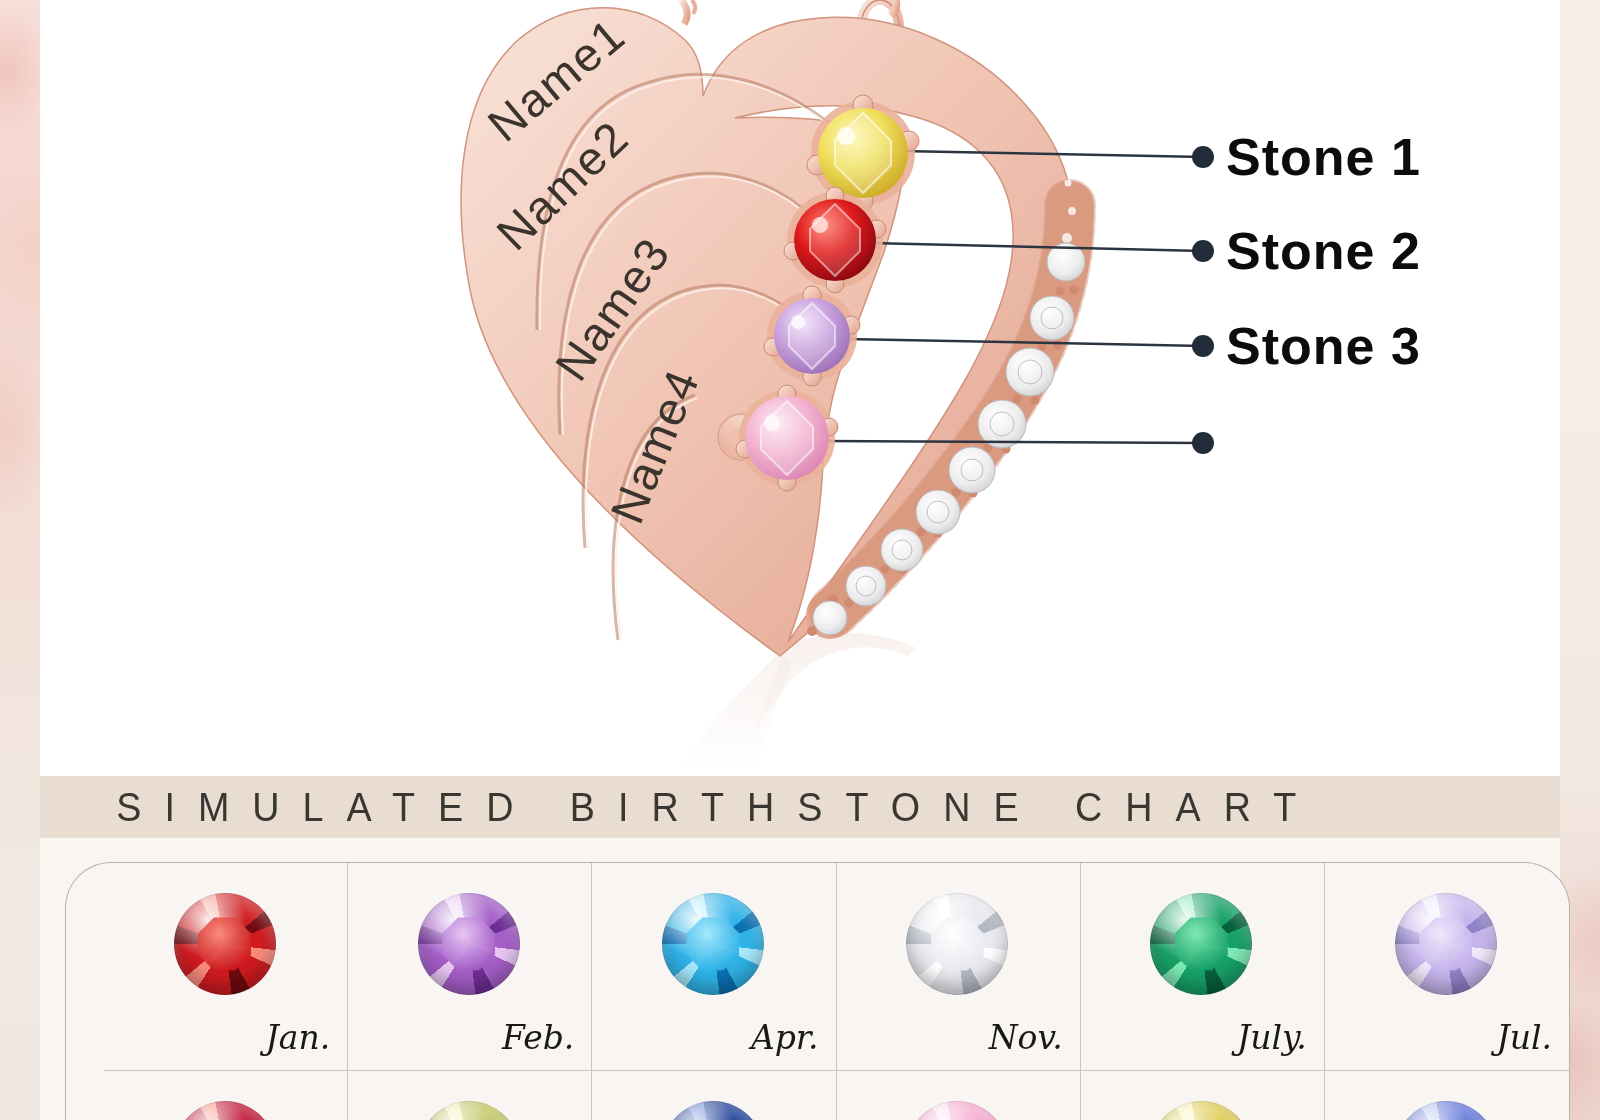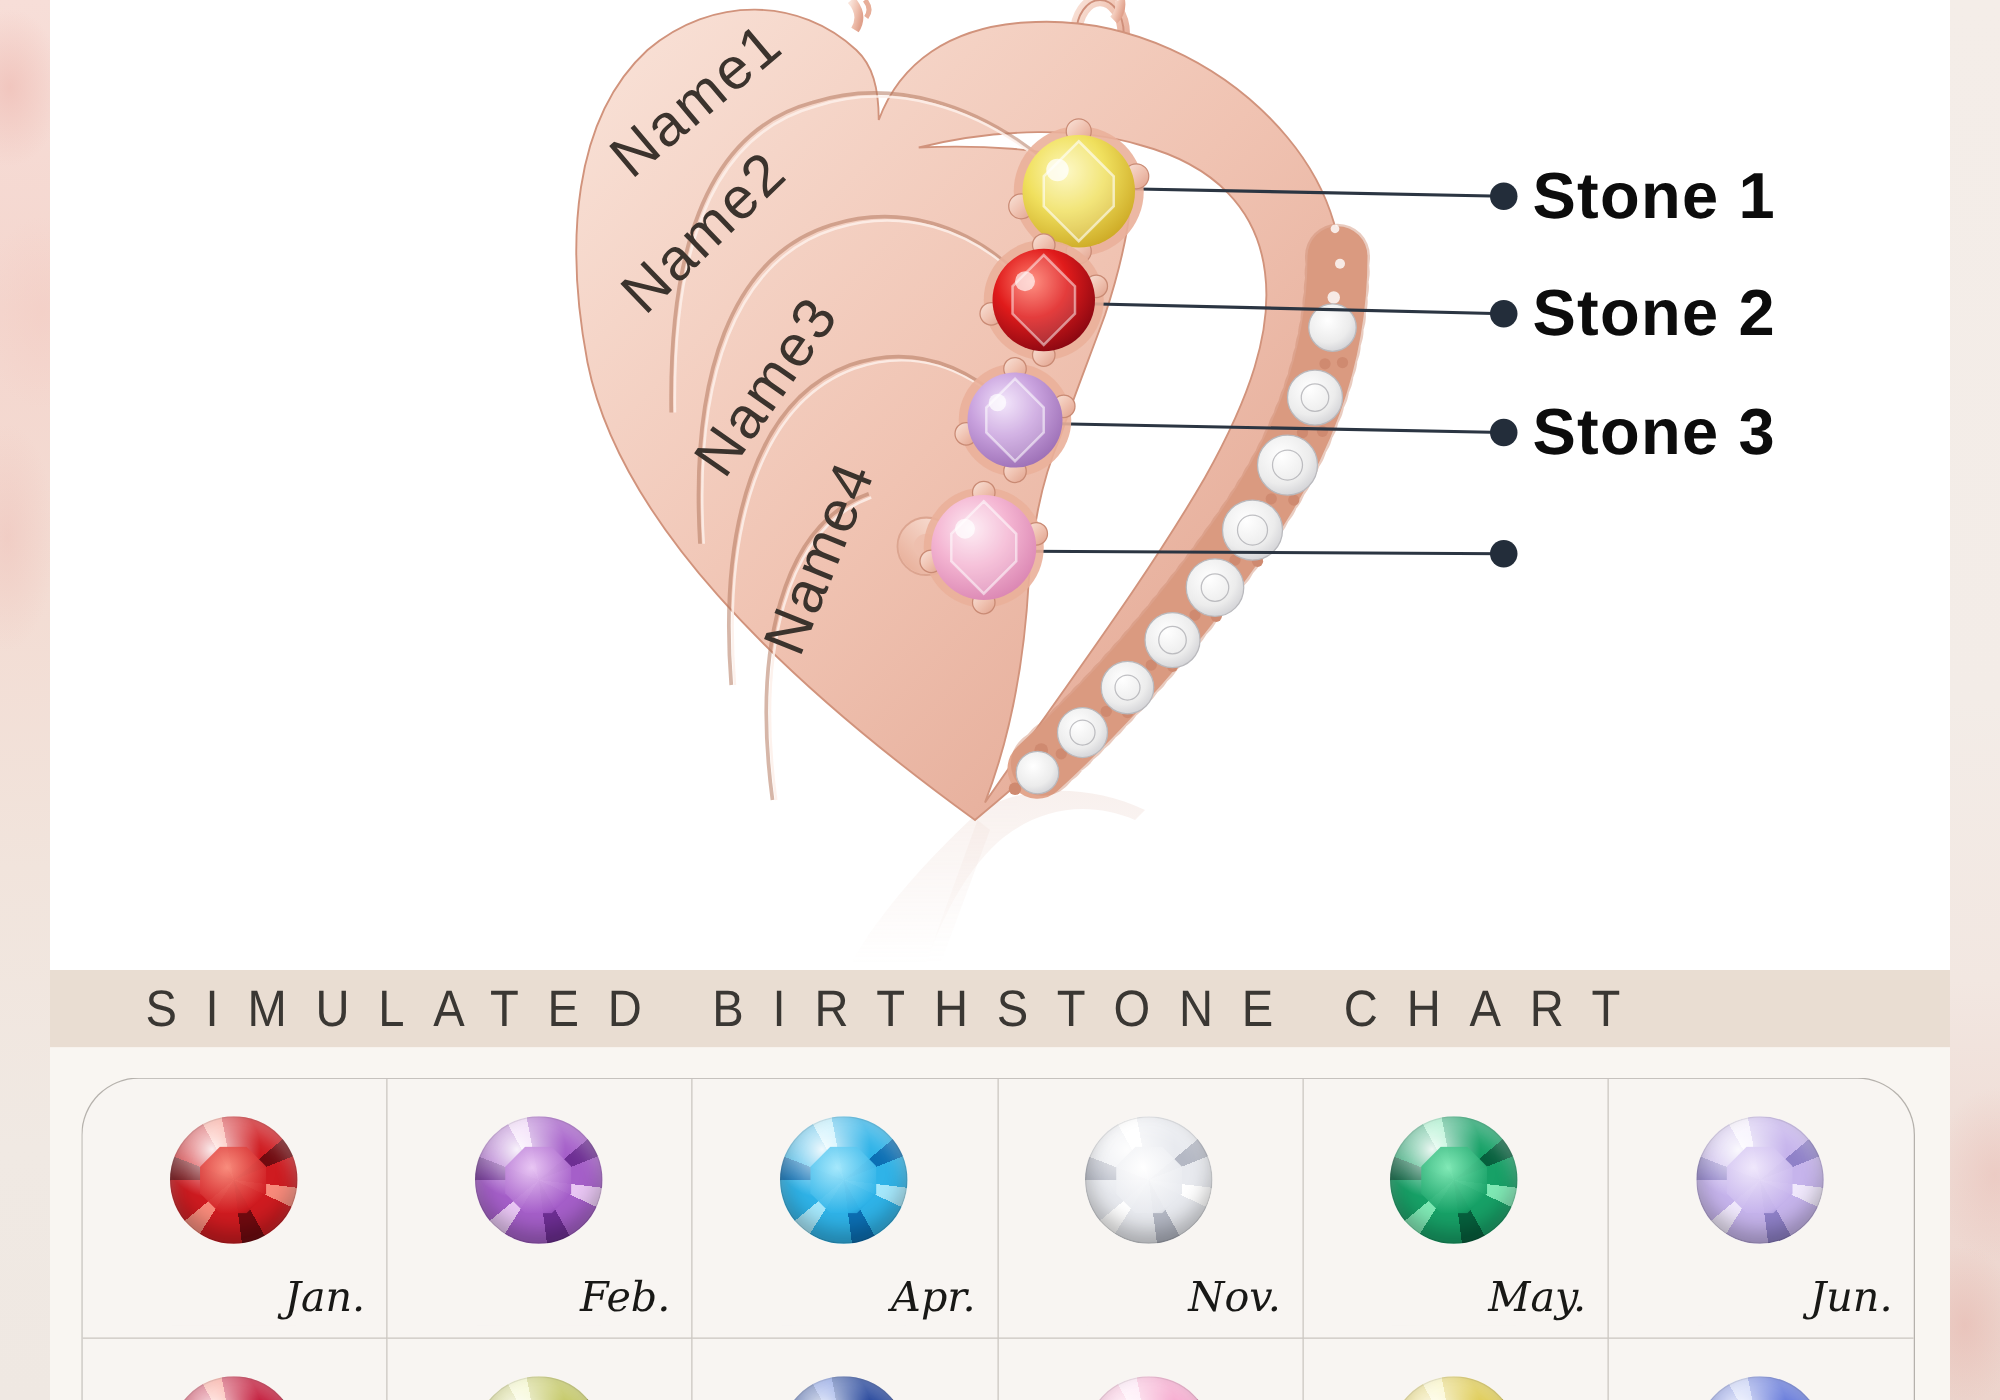--- a/index.html
+++ b/index.html
@@ -25,21 +25,21 @@
   .engrave{font-family:"Liberation Sans",sans-serif;font-weight:500;fill:#3b332d;letter-spacing:2px;}
   
   .banner{position:absolute;left:0;top:776px;width:1520px;height:62px;background:#e9ddd2;
           display:flex;align-items:center;}
   .banner h2{margin:0;font-weight:400;font-size:41px;color:#3a3733;letter-spacing:25px;
              padding-left:25px;transform:scaleX(.92);white-space:nowrap;}
   
   .chart{position:absolute;left:0;top:838px;width:1520px;height:282px;background:#f9f6f2;}
   .panel{position:absolute;left:25px;top:24px;width:1465px;height:258px;
          border:1px solid #b5b1ac;border-bottom:none;border-radius:46px 46px 0 0;
-         background:#f8f5f2;overflow:hidden;}
+         background:#f8f5f2;overflow:hidden;padding-left:38px;}
   .grid{display:grid;grid-template-columns:repeat(6,1fr);grid-template-rows:208px 300px;height:508px;}
   .cell{position:relative;border-right:1px solid #c9c5c0;}
   .cell:nth-child(6n){border-right:none;}
   .cell:nth-child(-n+6){border-bottom:1px solid #c9c5c0;}
   .gem-wrap{position:absolute;top:30px;left:50%;transform:translateX(-50%);
             width:104px;height:168px;overflow:hidden;}
   .gem{position:relative;width:102px;height:102px;border-radius:50%;
     background:
       radial-gradient(circle at 33% 26%, rgba(255,255,255,.92), rgba(255,255,255,0) 38%),
       conic-gradient(from 25deg,
@@ -320,29 +320,29 @@
       <div class="gem gem-ref" style="--hi: #ffffff; --mid: #e8eaef; --dark: #b4b8c4;"></div>
     </div>
     <span class="month">Nov.</span>
   </div>
 
   <div class="cell">
     <div class="gem-wrap">
       <div class="gem" style="--hi: #7fe9b5; --mid: #17a167; --dark: #06603d;"></div>
       <div class="gem gem-ref" style="--hi: #7fe9b5; --mid: #17a167; --dark: #06603d;"></div>
     </div>
-    <span class="month">May.</span>
+    <span class="month">July.</span>
   </div>
 
   <div class="cell">
     <div class="gem-wrap">
       <div class="gem" style="--hi: #f0e8fc; --mid: #c6b4ec; --dark: #8f81c8;"></div>
       <div class="gem gem-ref" style="--hi: #f0e8fc; --mid: #c6b4ec; --dark: #8f81c8;"></div>
     </div>
-    <span class="month">Jun.</span>
+    <span class="month">Jul.</span>
   </div>
 
   <div class="cell">
     <div class="gem-wrap">
       <div class="gem" style="--hi: #fa8878; --mid: #c01031; --dark: #6e081c;"></div>
 
     </div>
     <span class="month"></span>
   </div>
 

